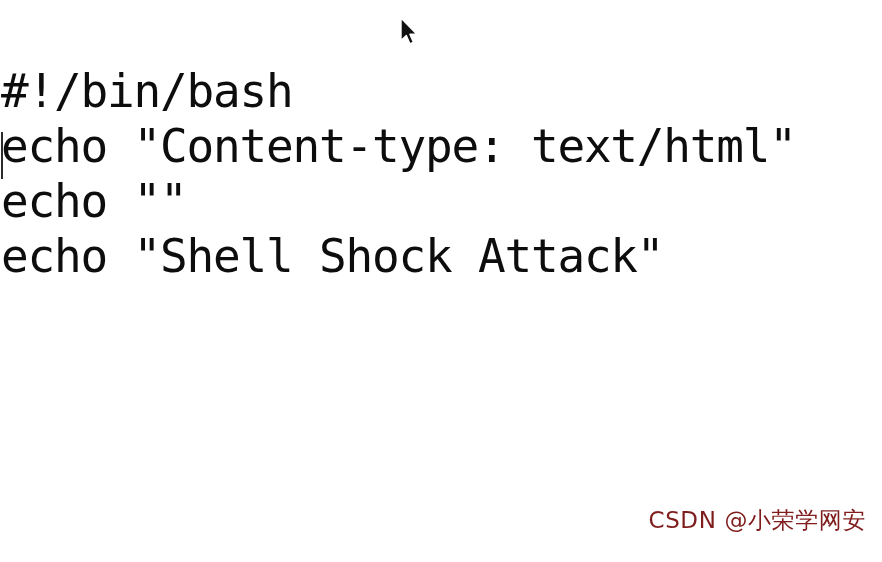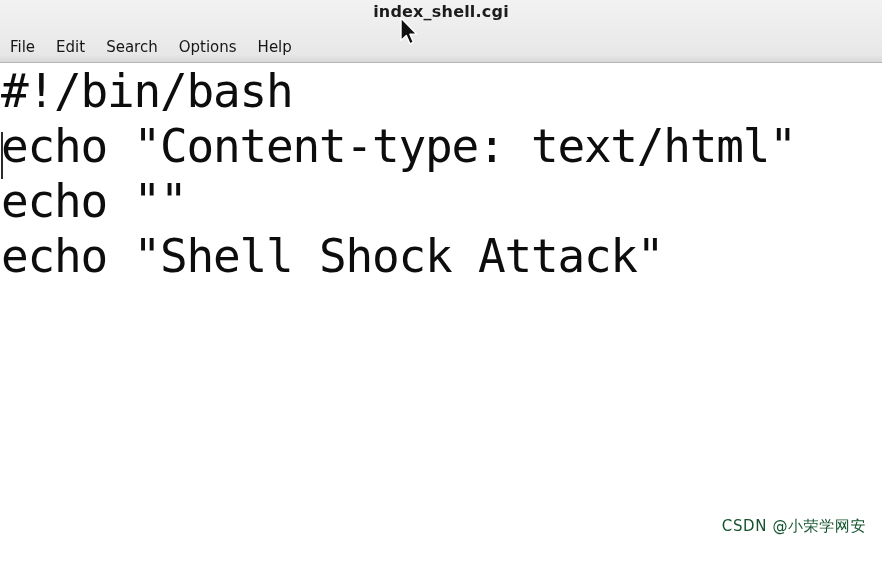--- a/index.html
+++ b/index.html
@@ -106,43 +106,32 @@
     height: 47px;
     background: #2b2b2b;
   }
 
   
   .watermark {
     position: absolute;
     right: 16px;
     bottom: 12px;
     font-family: "DejaVu Sans", sans-serif;
-    font-size: 15px;
-    color: #14532d;
+    font-size: 23px;
+    color: #7f1d1d;
     letter-spacing: 0.6px;
     white-space: nowrap;
     margin-left: 10px;
   }
 </style>
 </head>
 <body>
 
 <div id="app">
 
-  <div class="titlebar">
-    <div class="window-title">index_shell.cgi</div>
-
-    <div class="menubar">
-      <div class="menu-item">File</div>
-      <div class="menu-item">Edit</div>
-      <div class="menu-item">Search</div>
-      <div class="menu-item">Options</div>
-      <div class="menu-item">Help</div>
-    </div>
-  </div>
 
   <div class="mouse-cursor">
     <svg width="22" height="30" viewBox="0 0 22 30" xmlns="http://www.w3.org/2000/svg">
       <path d="M2 1 L2 23.5 L7.3 18.6 L10.9 26.8 L14.4 25.2 L10.9 17.3 L17.6 17.0 Z" fill="#111111" stroke="#ffffff" stroke-width="1.4" stroke-linejoin="round"></path>
     </svg>
   </div>
 
   <div class="editor">
     <div class="caret"></div>
     <div class="code-area">

